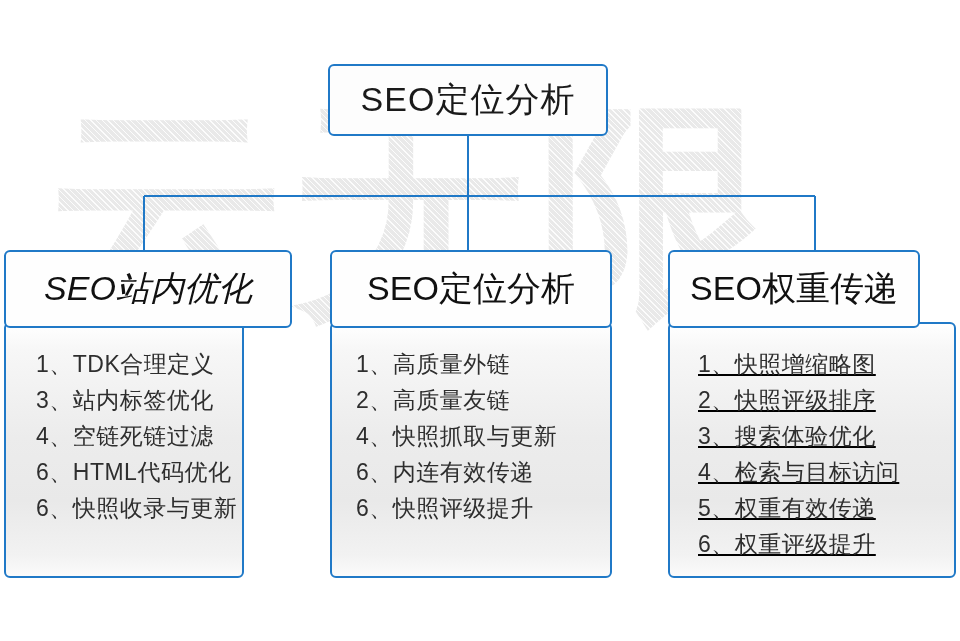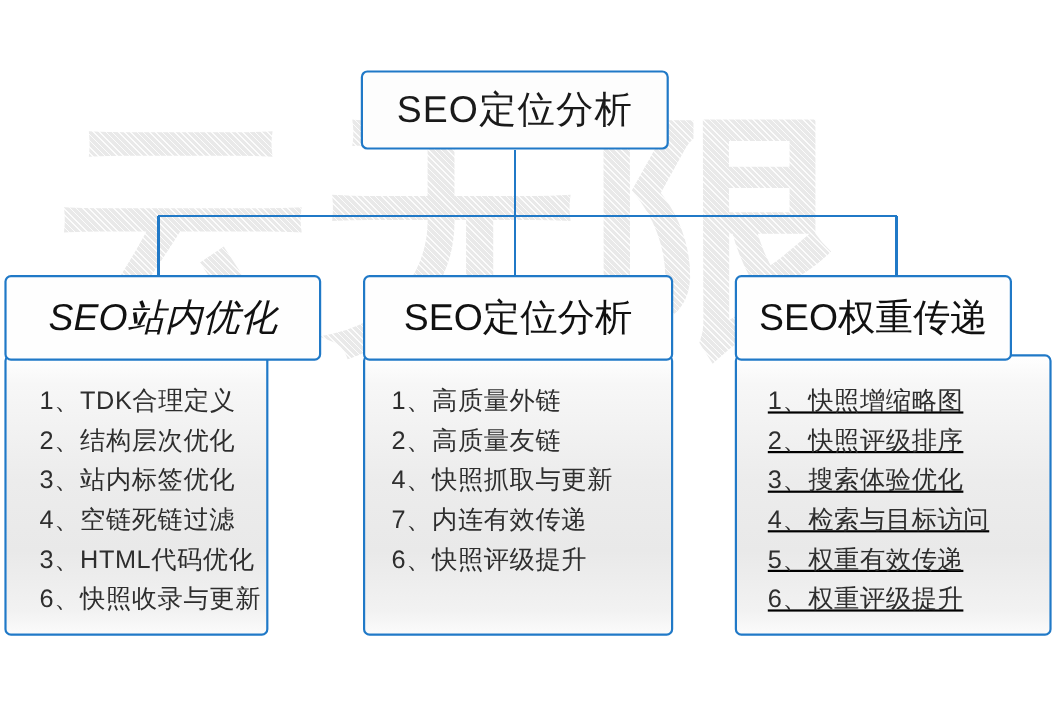--- a/index.html
+++ b/index.html
@@ -190,39 +190,38 @@
     <span class="root-title">SEO定位分析</span>
   </div>
 
   <div class="column" id="col-0">
     <div class="col-head">
       <span class="col-head-title">SEO站内优化</span>
     </div>
     <div class="col-body">
       <ul class="item-list">
         <li class="item">1、TDK合理定义</li>
-        <li class="item">2、结构层次优化</li>
         <li class="item">3、站内标签优化</li>
         <li class="item">4、空链死链过滤</li>
-        <li class="item">3、HTML代码优化</li>
+        <li class="item">6、HTML代码优化</li>
         <li class="item">6、快照收录与更新</li>
       </ul>
     </div>
   </div>
 
   <div class="column" id="col-1">
     <div class="col-head">
       <span class="col-head-title">SEO定位分析</span>
     </div>
     <div class="col-body">
       <ul class="item-list">
         <li class="item">1、高质量外链</li>
         <li class="item">2、高质量友链</li>
         <li class="item">4、快照抓取与更新</li>
-        <li class="item">7、内连有效传递</li>
+        <li class="item">6、内连有效传递</li>
         <li class="item">6、快照评级提升</li>
       </ul>
     </div>
   </div>
 
   <div class="column" id="col-2">
     <div class="col-head">
       <span class="col-head-title">SEO权重传递</span>
     </div>
     <div class="col-body">

